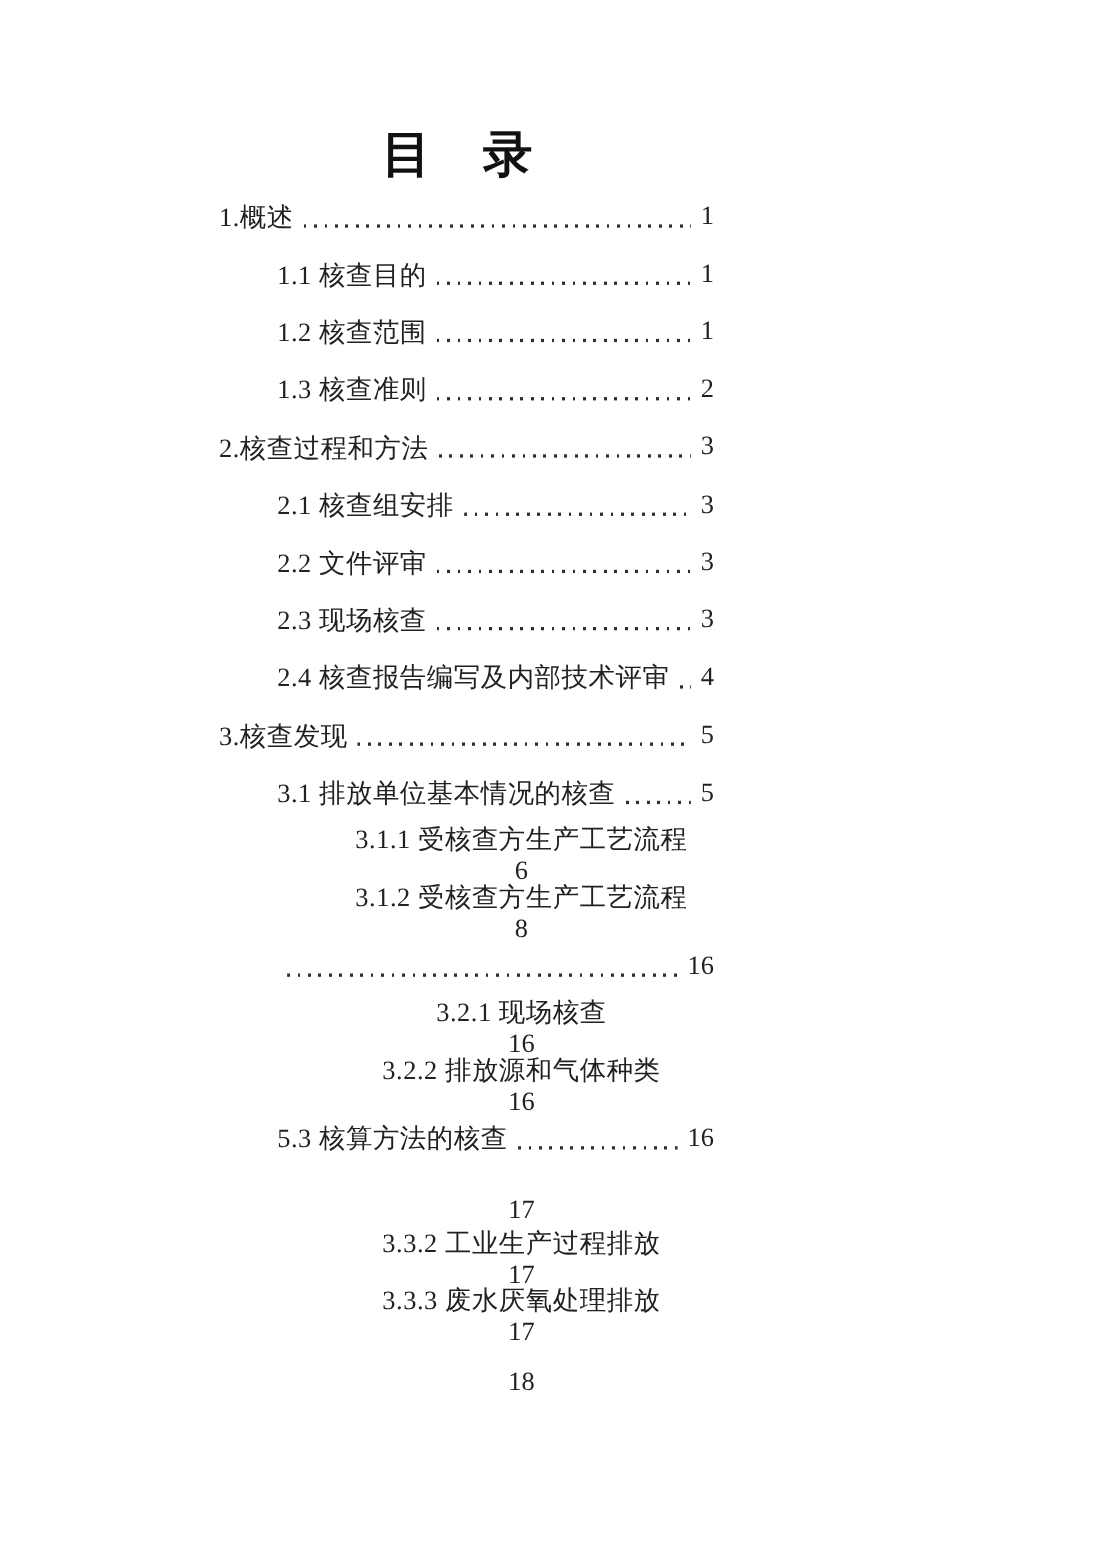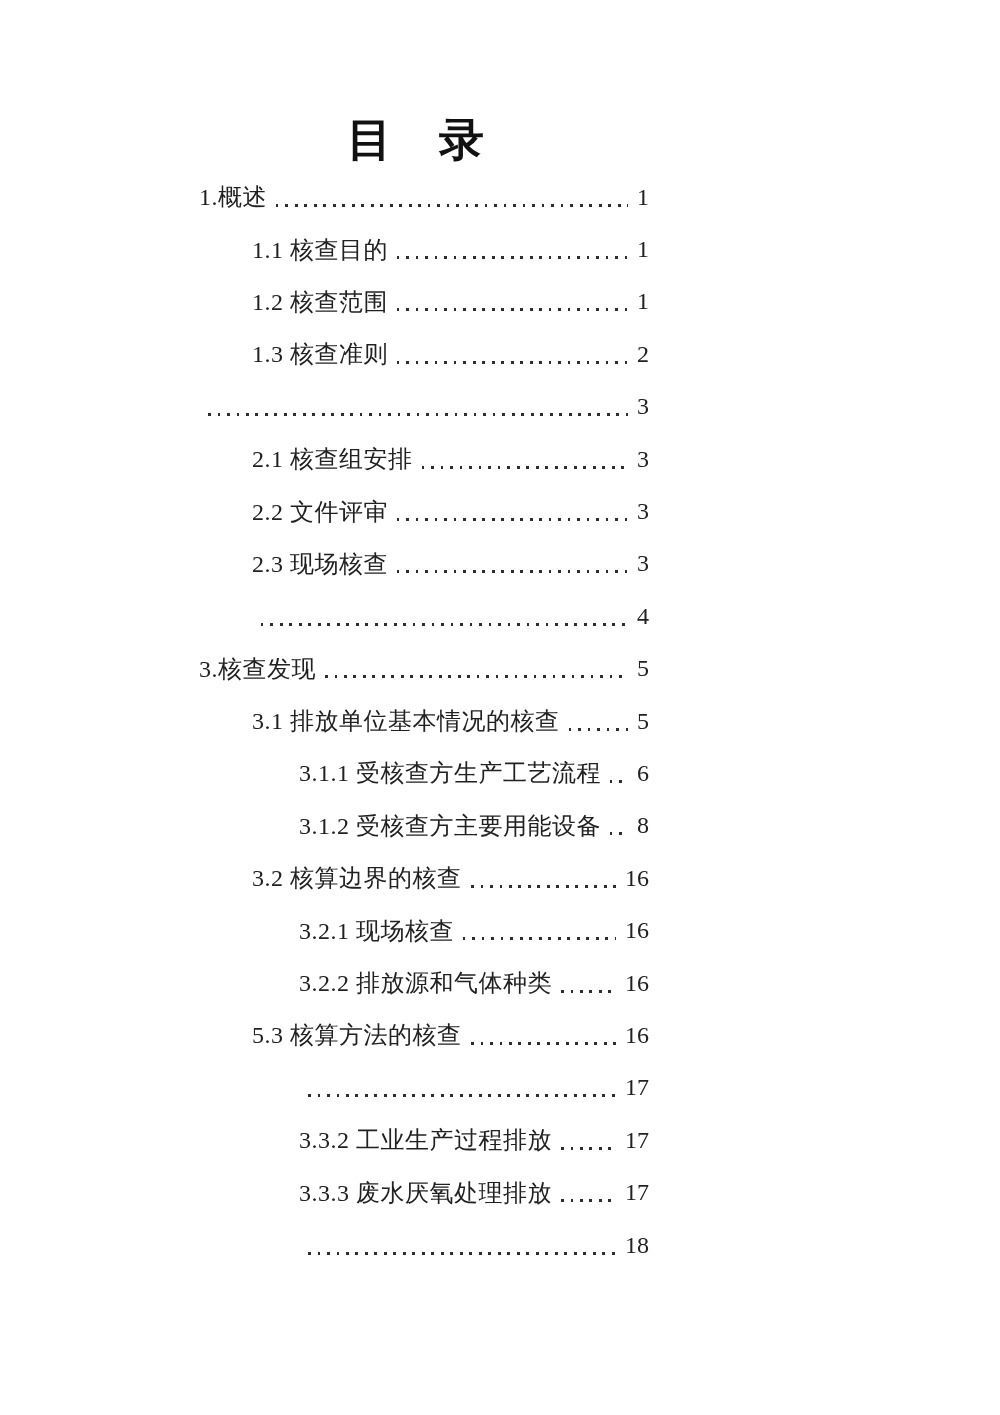--- a/index.html
+++ b/index.html
@@ -40,21 +40,21 @@
   }
   .toc-row {
     height: 52.4px;
     display: flex;
     align-items: center;
     font-size: 24px;
     color: var(--text_color);
     cursor: pointer;
   }
   .toc-row.lvl-2 { padding-left: 53px; }
-  .toc-row.lvl-3 { padding-left: 100px; }
+  .toc-row.lvl-3 { padding-left: 100px; flex-direction: column; }
   .toc-label {
     white-space: nowrap;
     letter-spacing: 0.5px;
   }
   .toc-dots {
     flex: 1 1 auto;
     height: 3px;
     margin: 0 9px;
     transform: translateY(8px);
     background-image: repeating-linear-gradient(
@@ -91,64 +91,65 @@
     <span class="toc-label">1.2 核查范围</span>
     <span class="toc-dots"></span>
     <span class="toc-page">1</span>
   </div>
       <div class="toc-row lvl-2">
     <span class="toc-label">1.3 核查准则</span>
     <span class="toc-dots"></span>
     <span class="toc-page">2</span>
   </div>
       <div class="toc-row lvl-1">
+    <span class="toc-label">2.核查过程和方法</span>
     <span class="toc-dots"></span>
     <span class="toc-page">3</span>
   </div>
       <div class="toc-row lvl-2">
     <span class="toc-label">2.1 核查组安排</span>
     <span class="toc-dots"></span>
     <span class="toc-page">3</span>
   </div>
       <div class="toc-row lvl-2">
     <span class="toc-label">2.2 文件评审</span>
     <span class="toc-dots"></span>
     <span class="toc-page">3</span>
   </div>
       <div class="toc-row lvl-2">
     <span class="toc-label">2.3 现场核查</span>
     <span class="toc-dots"></span>
     <span class="toc-page">3</span>
   </div>
       <div class="toc-row lvl-2">
+    <span class="toc-label">2.4 核查报告编写及内部技术评审</span>
     <span class="toc-dots"></span>
     <span class="toc-page">4</span>
   </div>
       <div class="toc-row lvl-1">
     <span class="toc-label">3.核查发现</span>
     <span class="toc-dots"></span>
     <span class="toc-page">5</span>
   </div>
       <div class="toc-row lvl-2">
     <span class="toc-label">3.1 排放单位基本情况的核查</span>
     <span class="toc-dots"></span>
     <span class="toc-page">5</span>
   </div>
       <div class="toc-row lvl-3">
     <span class="toc-label">3.1.1 受核查方生产工艺流程</span>
     <span class="toc-dots"></span>
     <span class="toc-page">6</span>
   </div>
       <div class="toc-row lvl-3">
-    <span class="toc-label">3.1.2 受核查方主要用能设备</span>
+    <span class="toc-label">3.1.2 受核查方生产工艺流程</span>
     <span class="toc-dots"></span>
     <span class="toc-page">8</span>
   </div>
       <div class="toc-row lvl-2">
-    <span class="toc-label">3.2 核算边界的核查</span>
     <span class="toc-dots"></span>
     <span class="toc-page">16</span>
   </div>
       <div class="toc-row lvl-3">
     <span class="toc-label">3.2.1 现场核查</span>
     <span class="toc-dots"></span>
     <span class="toc-page">16</span>
   </div>
       <div class="toc-row lvl-3">
     <span class="toc-label">3.2.2 排放源和气体种类</span>

